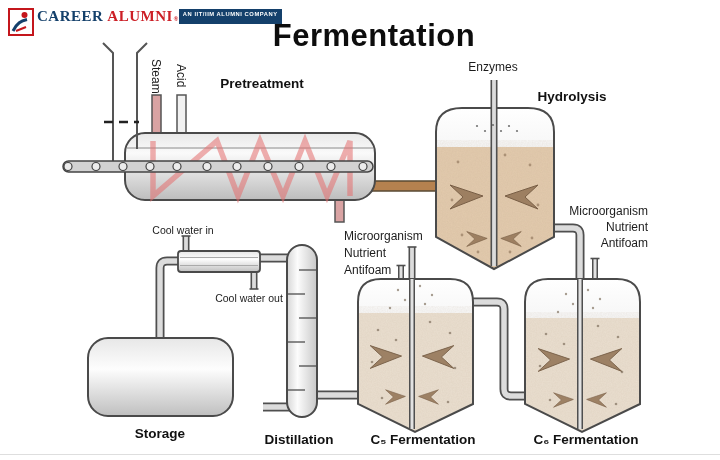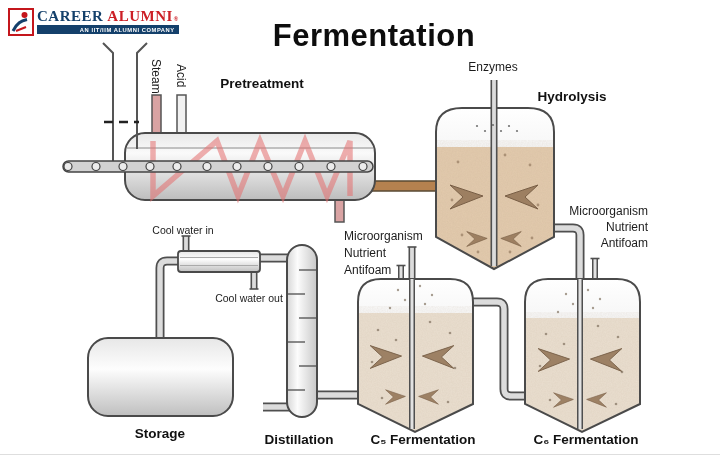--- a/index.html
+++ b/index.html
@@ -3,21 +3,21 @@
 <meta charset="utf-8">
 <style>
   html,body{margin:0;padding:0;background:#fff;}
   .stage{position:relative;width:720px;height:460px;background:#ffffff;overflow:hidden;
          font-family:"Liberation Sans","DejaVu Sans",sans-serif;}
   .page-title{position:absolute;top:4px;left:0;width:100%;margin:14px;text-align:center;
               font:bold 31px "Liberation Sans","DejaVu Sans",sans-serif;color:#0d0d0d;letter-spacing:.5px;}
   
   .logo{position:absolute;top:8px;left:8px;display:flex;align-items:flex-start;gap:3px;z-index:5;}
   .logo-icon{width:26px;height:28px;border:2px solid #c4161c;background:#fff;box-sizing:border-box;}
-  .logo-txt{display:flex;flex-direction:column;text-align:right;}
+  .logo-txt{display:flex;flex-direction:row;text-align:right;}
   .logo-row{display:flex;align-items:baseline;font:bold 15px "Liberation Serif","DejaVu Serif",serif;
             letter-spacing:.5px;line-height:16px;}
   .logo-career{color:#14406b;}
   .logo-power{color:#cc1f26;margin-left:4px;}
   .logo-tm{font:bold 6px "Liberation Sans",sans-serif;color:#cc1f26;margin-left:1px;}
   .logo-tagline{margin-top:1px;background:#14406b;color:#fff;font:bold 5.8px "Liberation Sans",sans-serif;
                 letter-spacing:.55px;padding:1.5px 4px 1px 4px;white-space:nowrap;}
   
   svg.diagram{position:absolute;inset:0;}
   .vessel{stroke:#4a4a4a;stroke-width:2;}

